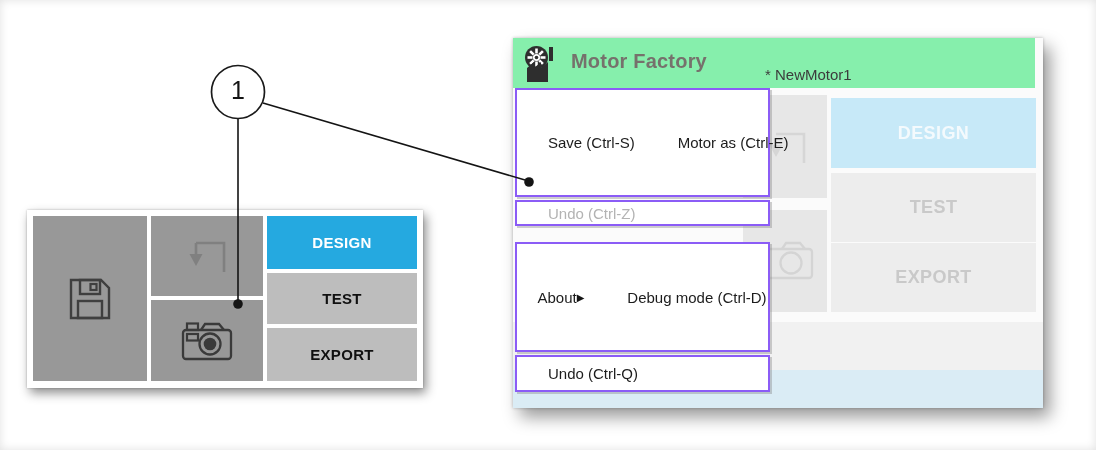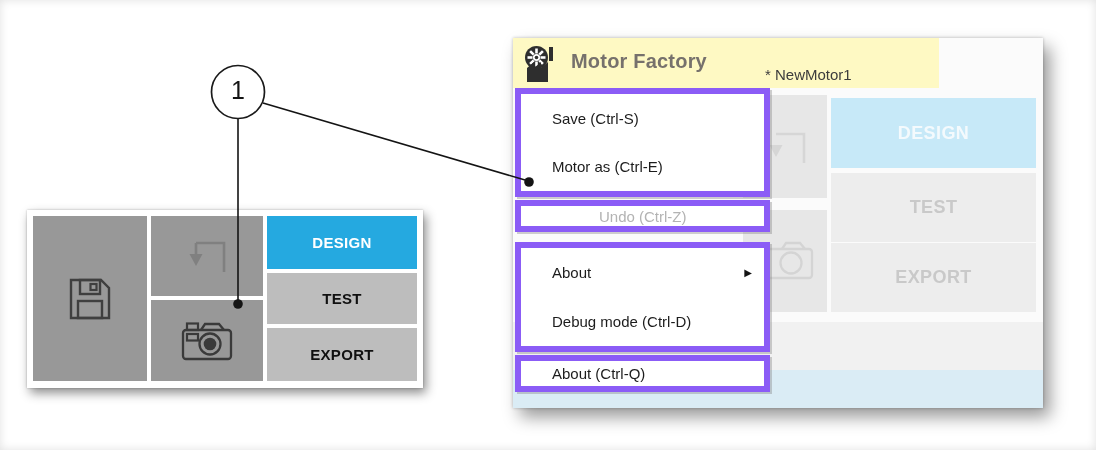--- a/index.html
+++ b/index.html
@@ -32,22 +32,22 @@
   .pbtn-test   { top:63px; height:51px; background:#bdbdbd; color:#101010; }
   .pbtn-export { top:118px; height:53px; background:#bdbdbd; color:#101010; }
 
   
   .window {
     position:absolute; left:513px; top:38px; width:530px; height:370px;
     background:#fbfbfb;
     box-shadow: 7px 9px 16px rgba(0,0,0,0.40), 0 0 3px rgba(0,0,0,0.25);
   }
   .titlebar {
-    position:absolute; left:0; top:0; width:426px; height:50px;
-    background:#fef9c3; z-index:5;
+    position:absolute; left:0; top:0; width:522px; height:50px;
+    background:#86efac; z-index:5;
   }
   .titlebar .logo { position:absolute; left:8px; top:5px; width:42px; height:42px; }
   .titlebar .title {
     position:absolute; left:58px; top:12px;
     font-size:20px; font-weight:bold; color:#76716c; letter-spacing:0.2px;
   }
   .titlebar .docname {
     position:absolute; left:252px; top:28px;
     font-size:15px; color:#3c3c3c;
   }
@@ -65,26 +65,26 @@
   .wtab-design { top:60px;  height:70px; background:#c7e9f8; color:#f4fafd; }
   .wtab-test   { top:135px; height:69px; background:#ededed; color:#c9c9c9; }
   .wtab-export { top:205px; height:69px; background:#ededed; color:#c9c9c9; }
   .band-gray { position:absolute; left:0; top:284px; width:530px; height:48px; background:#f1f1f1; z-index:1; }
   .band-blue { position:absolute; left:0; top:332px; width:530px; height:38px; background:#daecf5; z-index:1; }
 
   
   .menu { position:absolute; left:2px; top:50px; width:255px; z-index:10; }
   .msec {
     position:absolute; left:0; width:255px;
-    background:#ffffff; border:6px solid #8b5cf6;
-    display:flex; flex-direction:column;
+    background:#ffffff; border:2px solid #8b5cf6;
+    display:flex; flex-direction:row;
     box-shadow: 2px 2px 0 rgba(120,120,120,0.35);
   }
   .msec-1 { top:0;    height:109px; }
-  .msec-2 { top:112px; height:32px;padding-left:47px; }
+  .msec-2 { top:112px; height:26px; }
   .msec-3 { top:154px; height:110px;justify-content:center; }
   .msec-4 { top:267px; height:37px; }
   .mitem {
     flex:1; display:flex; align-items:center;
     padding-left:31px; padding-right:12px;
     font-size:15px; color:#1c1c1c; cursor:default; white-space:nowrap;
   }
   .mitem.disabled { color:#b3b3b3; }
   .sub-arrow { margin-left:auto; font-size:10px; color:#141414; }
 
@@ -183,21 +183,21 @@
         <div class="mitem disabled">Undo (Ctrl-Z)</div>
       </div>
       <div class="msec msec-3">
         <div class="mitem">
           <span>About</span>
           <span class="sub-arrow">▶</span>
         </div>
         <div class="mitem">Debug mode (Ctrl-D)</div>
       </div>
       <div class="msec msec-4">
-        <div class="mitem">About (Ctrl-Q)</div>
+        <div class="mitem">Undo (Ctrl-Q)</div>
       </div>
     </div>
   </div>
 
   <svg class="overlay" width="1096" height="450" viewBox="0 0 1096 450">
     <line x1="238" y1="118" x2="238" y2="301" stroke="#141414" stroke-width="1.6"></line>
     <circle cx="238" cy="304" r="4.8" fill="#141414"></circle>
     <line x1="263" y1="103" x2="525" y2="180" stroke="#141414" stroke-width="1.6"></line>
     <circle cx="529" cy="182" r="4.8" fill="#141414"></circle>
     <circle cx="238" cy="92" r="26.5" fill="#ffffff" stroke="#1a1a1a" stroke-width="1.7"></circle>

